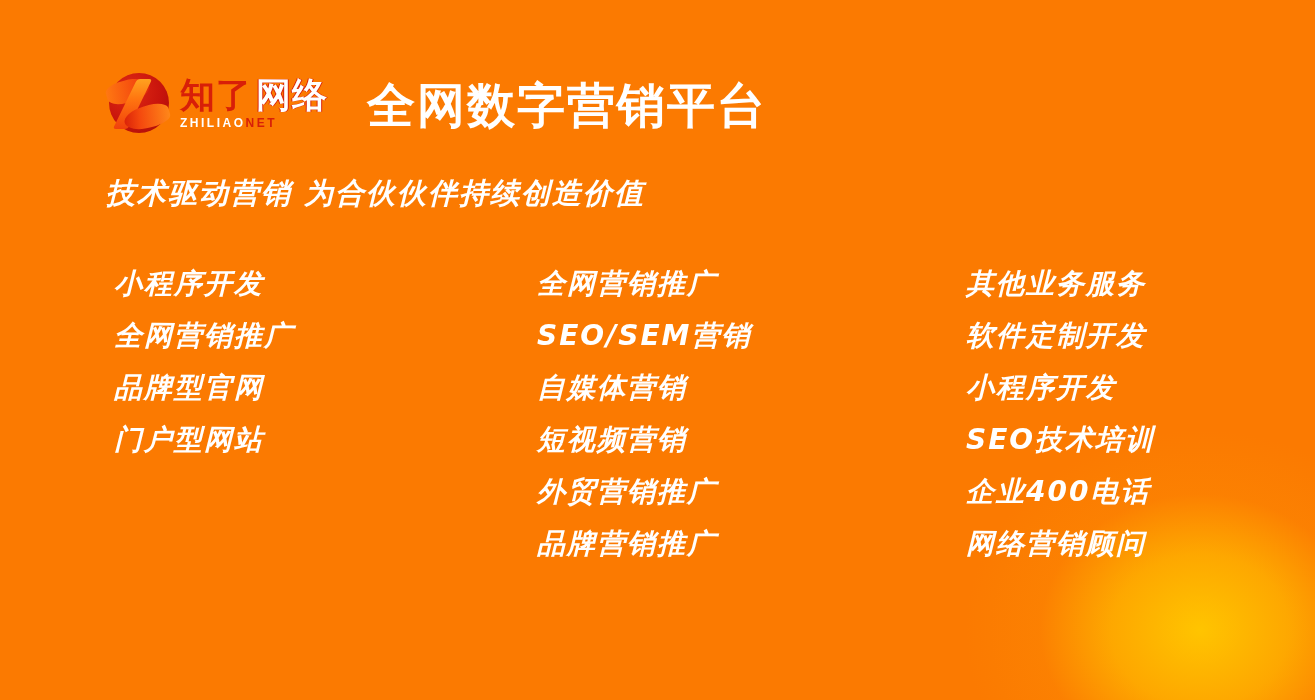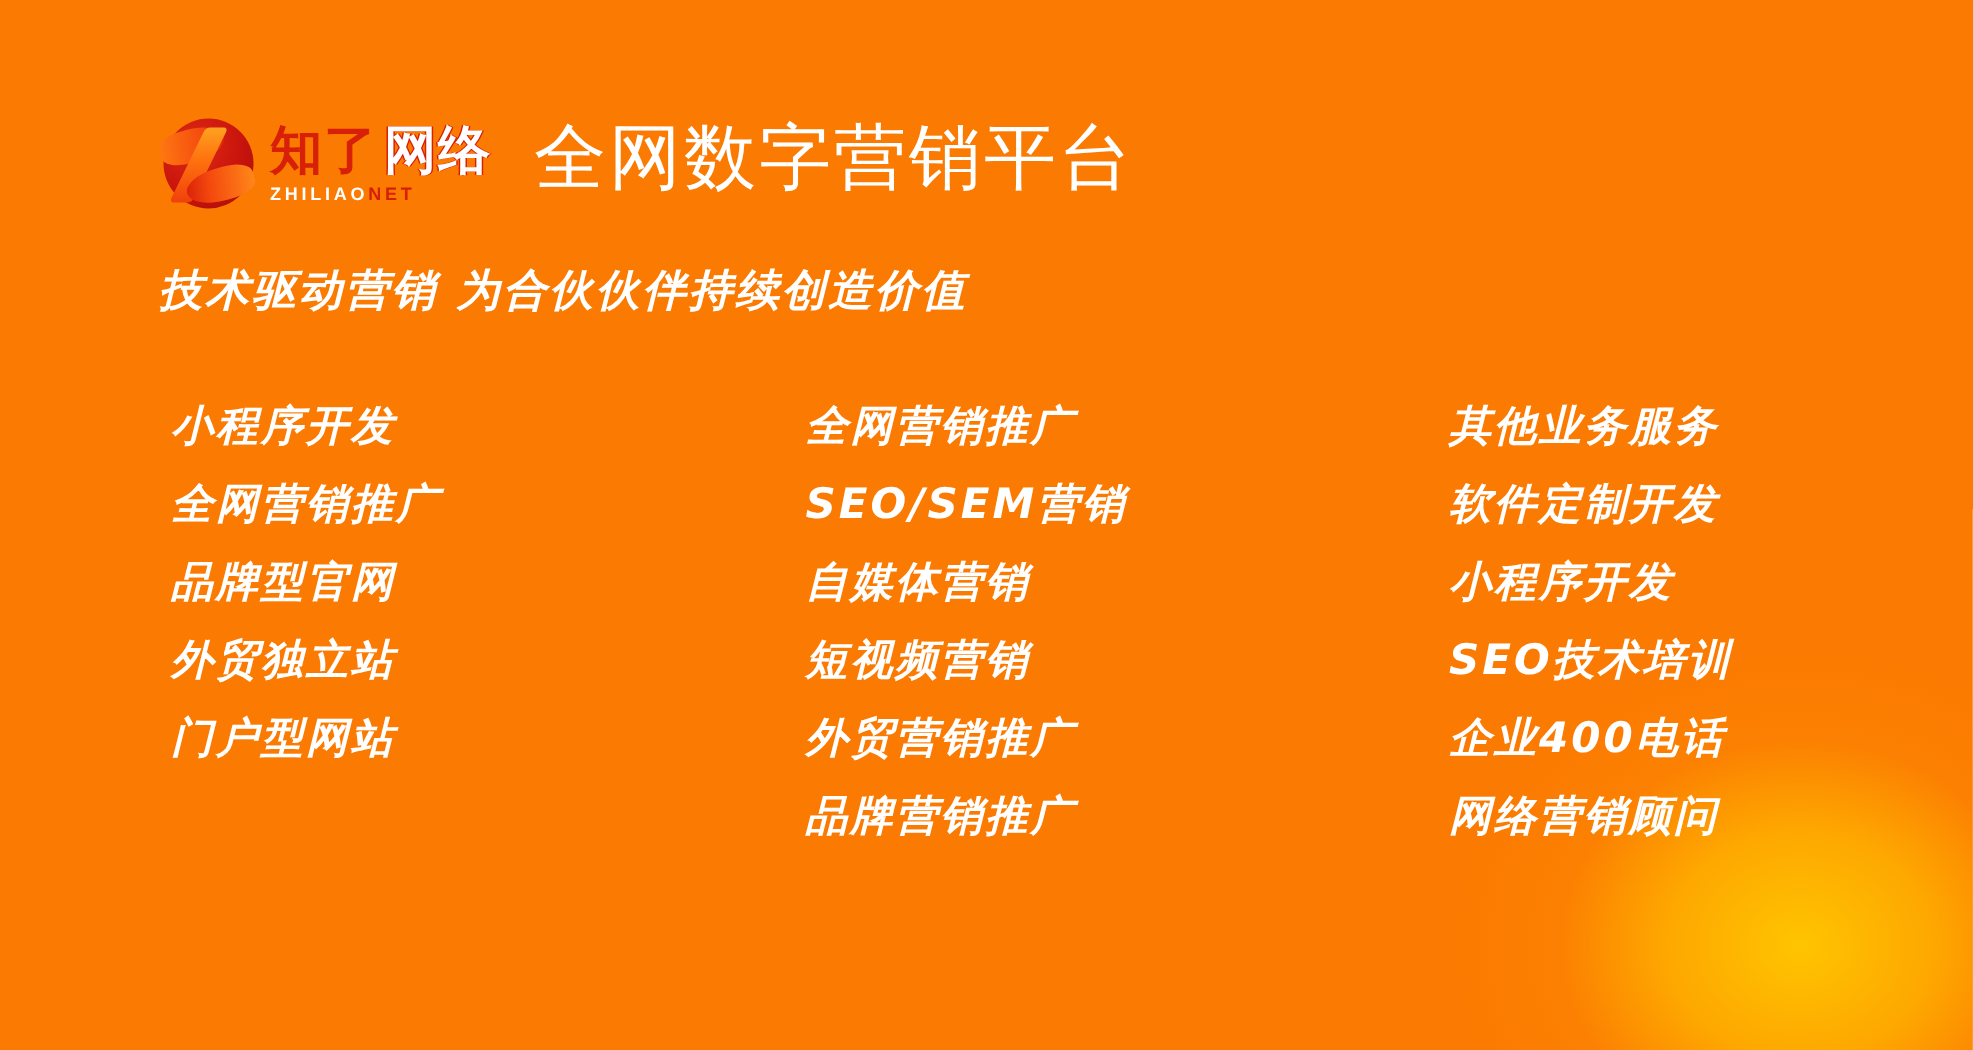--- a/index.html
+++ b/index.html
@@ -36,21 +36,21 @@
   #header {
     position: absolute;
     left: 104px;
     top: 70px;
     display: flex;
     align-items: center;
   }
 
   #logo-lockup {
     display: flex;
-    align-items: flex-end;
+    align-items: flex-start;
     height: 72px;
   }
 
   #logo-mark {
     position: relative;
     width: 70px;
     height: 66px;
     flex: 0 0 auto;
   }
   #logo-mark .disc {
@@ -116,24 +116,24 @@
     font-size: 12px;
     font-weight: bold;
     line-height: 1;
     letter-spacing: 2.5px;
     white-space: nowrap;
   }
   #logo-en .en-white { color: #ffffff; }
   #logo-en .en-red { color: #d81f08; }
 
   #main-title {
-    margin-left: 28px;
+    margin-left: 39px;
     color: #ffffff;
     font-size: 48px;
-    font-weight: normal;
+    font-weight: bold;
     letter-spacing: 2px;
     line-height: 1;
     white-space: nowrap;
   }
 
   
   #subtitle {
     position: absolute;
     left: 106px;
     top: 159px;
@@ -206,21 +206,20 @@
   </div>
 
   <div id="subtitle">技术驱动营销 为合伙伙伴持续创造价值</div>
 
   <div id="columns">
 
     <div class="service-column" id="column-0">
       <div class="service-item">小程序开发</div>
       <div class="service-item">全网营销推广</div>
       <div class="service-item">品牌型官网</div>
-      <div class="service-item">外贸独立站</div>
       <div class="service-item">门户型网站</div>
     </div>
 
     <div class="service-column" id="column-1">
       <div class="service-item">全网营销推广</div>
       <div class="service-item">SEO/SEM营销</div>
       <div class="service-item">自媒体营销</div>
       <div class="service-item">短视频营销</div>
       <div class="service-item">外贸营销推广</div>
       <div class="service-item">品牌营销推广</div>

